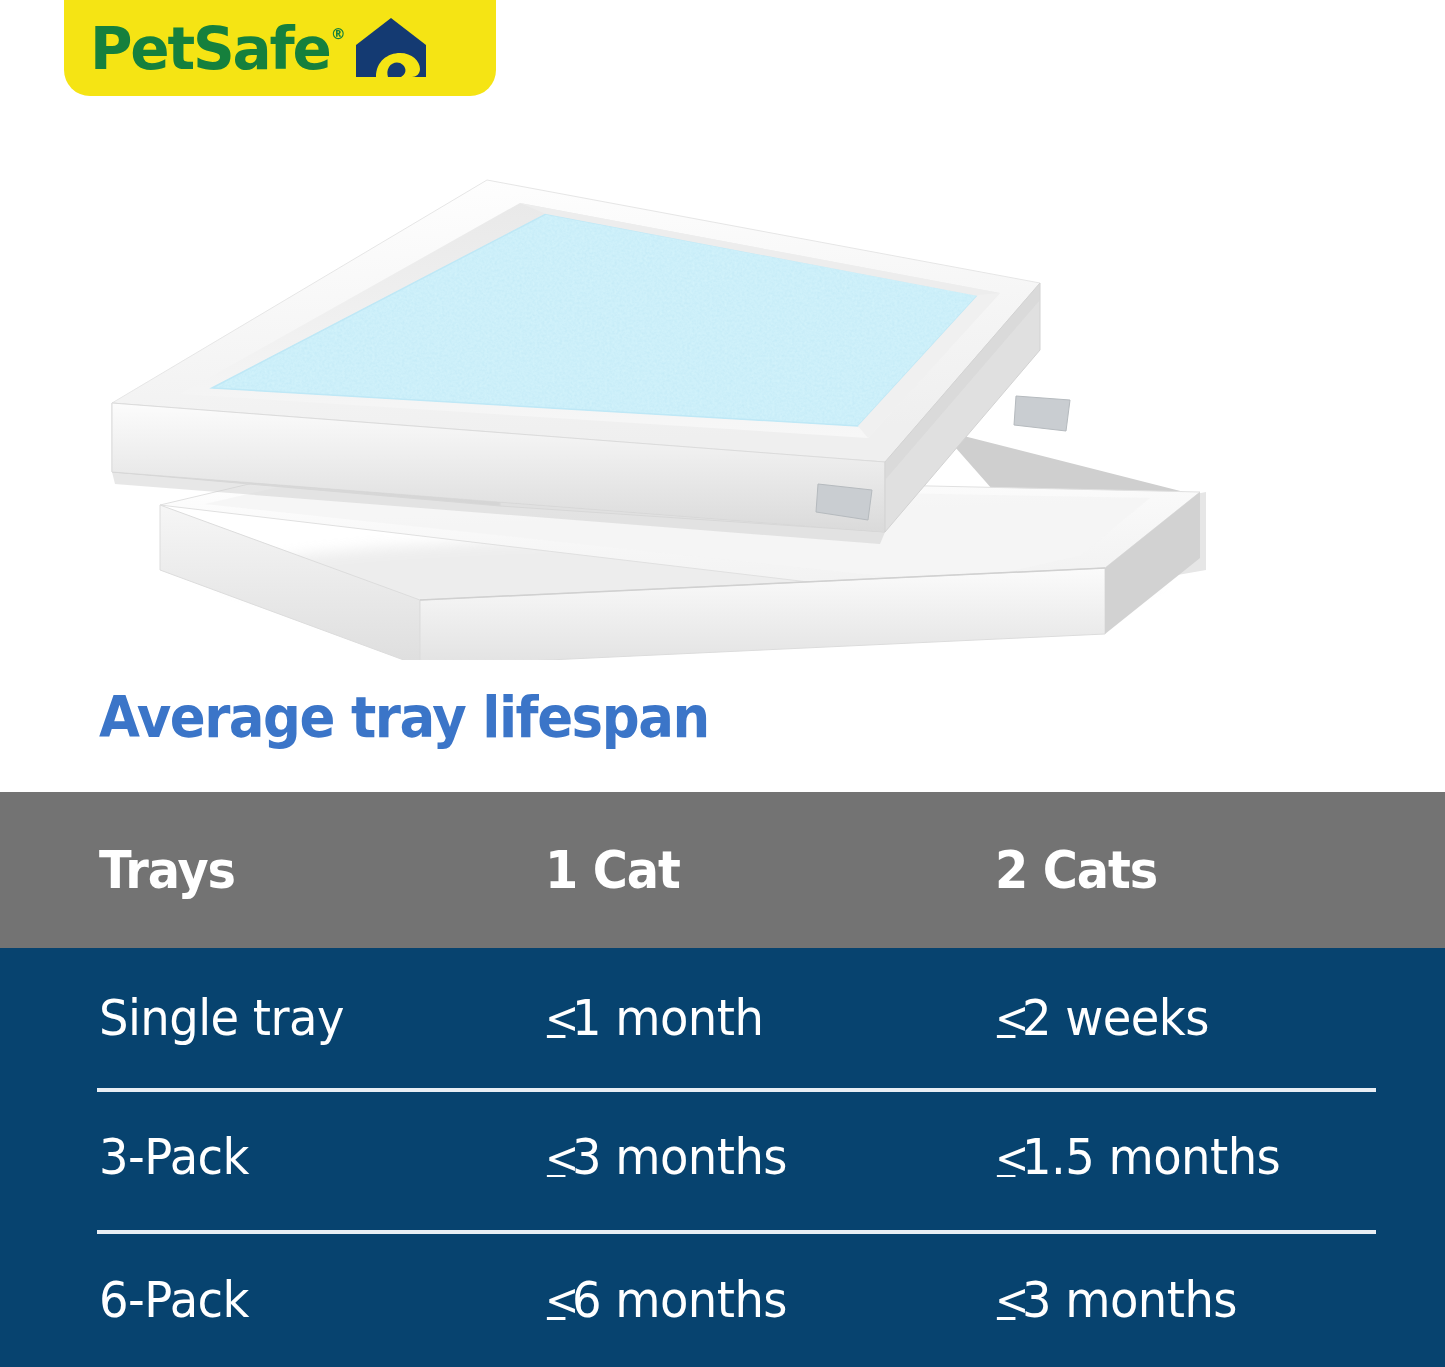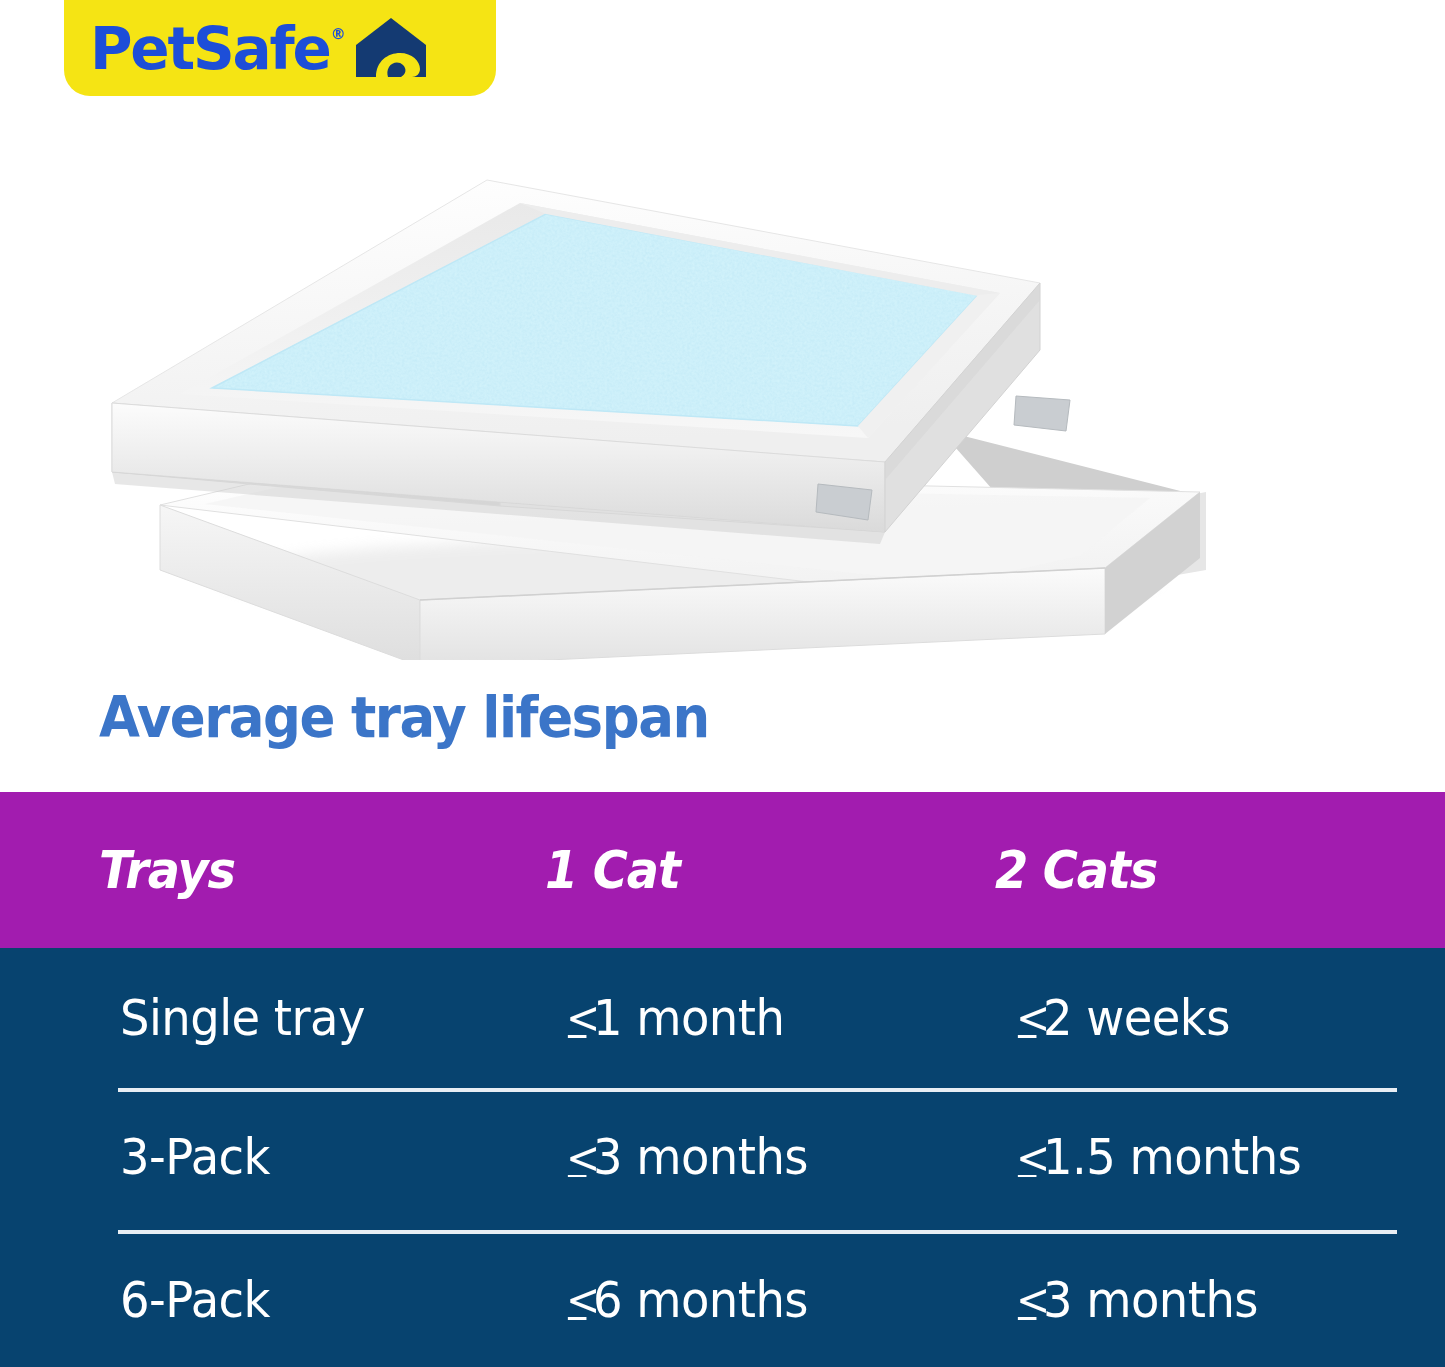--- a/index.html
+++ b/index.html
@@ -29,21 +29,21 @@
     display: flex;
     align-items: center;
     padding-left: 26px;
     box-sizing: border-box;
   }
   .logo-wordmark {
     font-family: "DejaVu Sans", sans-serif;
     font-weight: 700;
     font-size: 58px;
     letter-spacing: -2.2px;
-    color: #1d4ed8;
+    color: #15803d;
     line-height: 1;
     position: relative;
     top: 1px;
   }
   .logo-reg {
     font-size: 15px;
     vertical-align: super;
     letter-spacing: 0;
     position: relative;
     top: -10px;
@@ -89,37 +89,35 @@
     top: 792px;
     width: 1445px;
     height: 575px;
   }
   .thead {
     position: absolute;
     left: 0;
     top: 0;
     width: 1445px;
     height: 156px;
-    background: #a21caf;
-    font-style: italic;
+    background: #737373;
   }
   .tbody {
     position: absolute;
     left: 0;
     top: 156px;
     width: 1445px;
     height: 419px;
     background: #07436F;
   }
   .row {
     position: absolute;
     left: 0;
     width: 1401px;
     height: 139.6px;
-    margin-left: 21px;
   }
   .row.r0 { top: 0; }
   .row.r1 { top: 139.6px; text-align: right; }
   .row.r2 { top: 282px; }
 
   .divider {
     position: absolute;
     left: 97px;
     width: 1279px;
     height: 4px;

